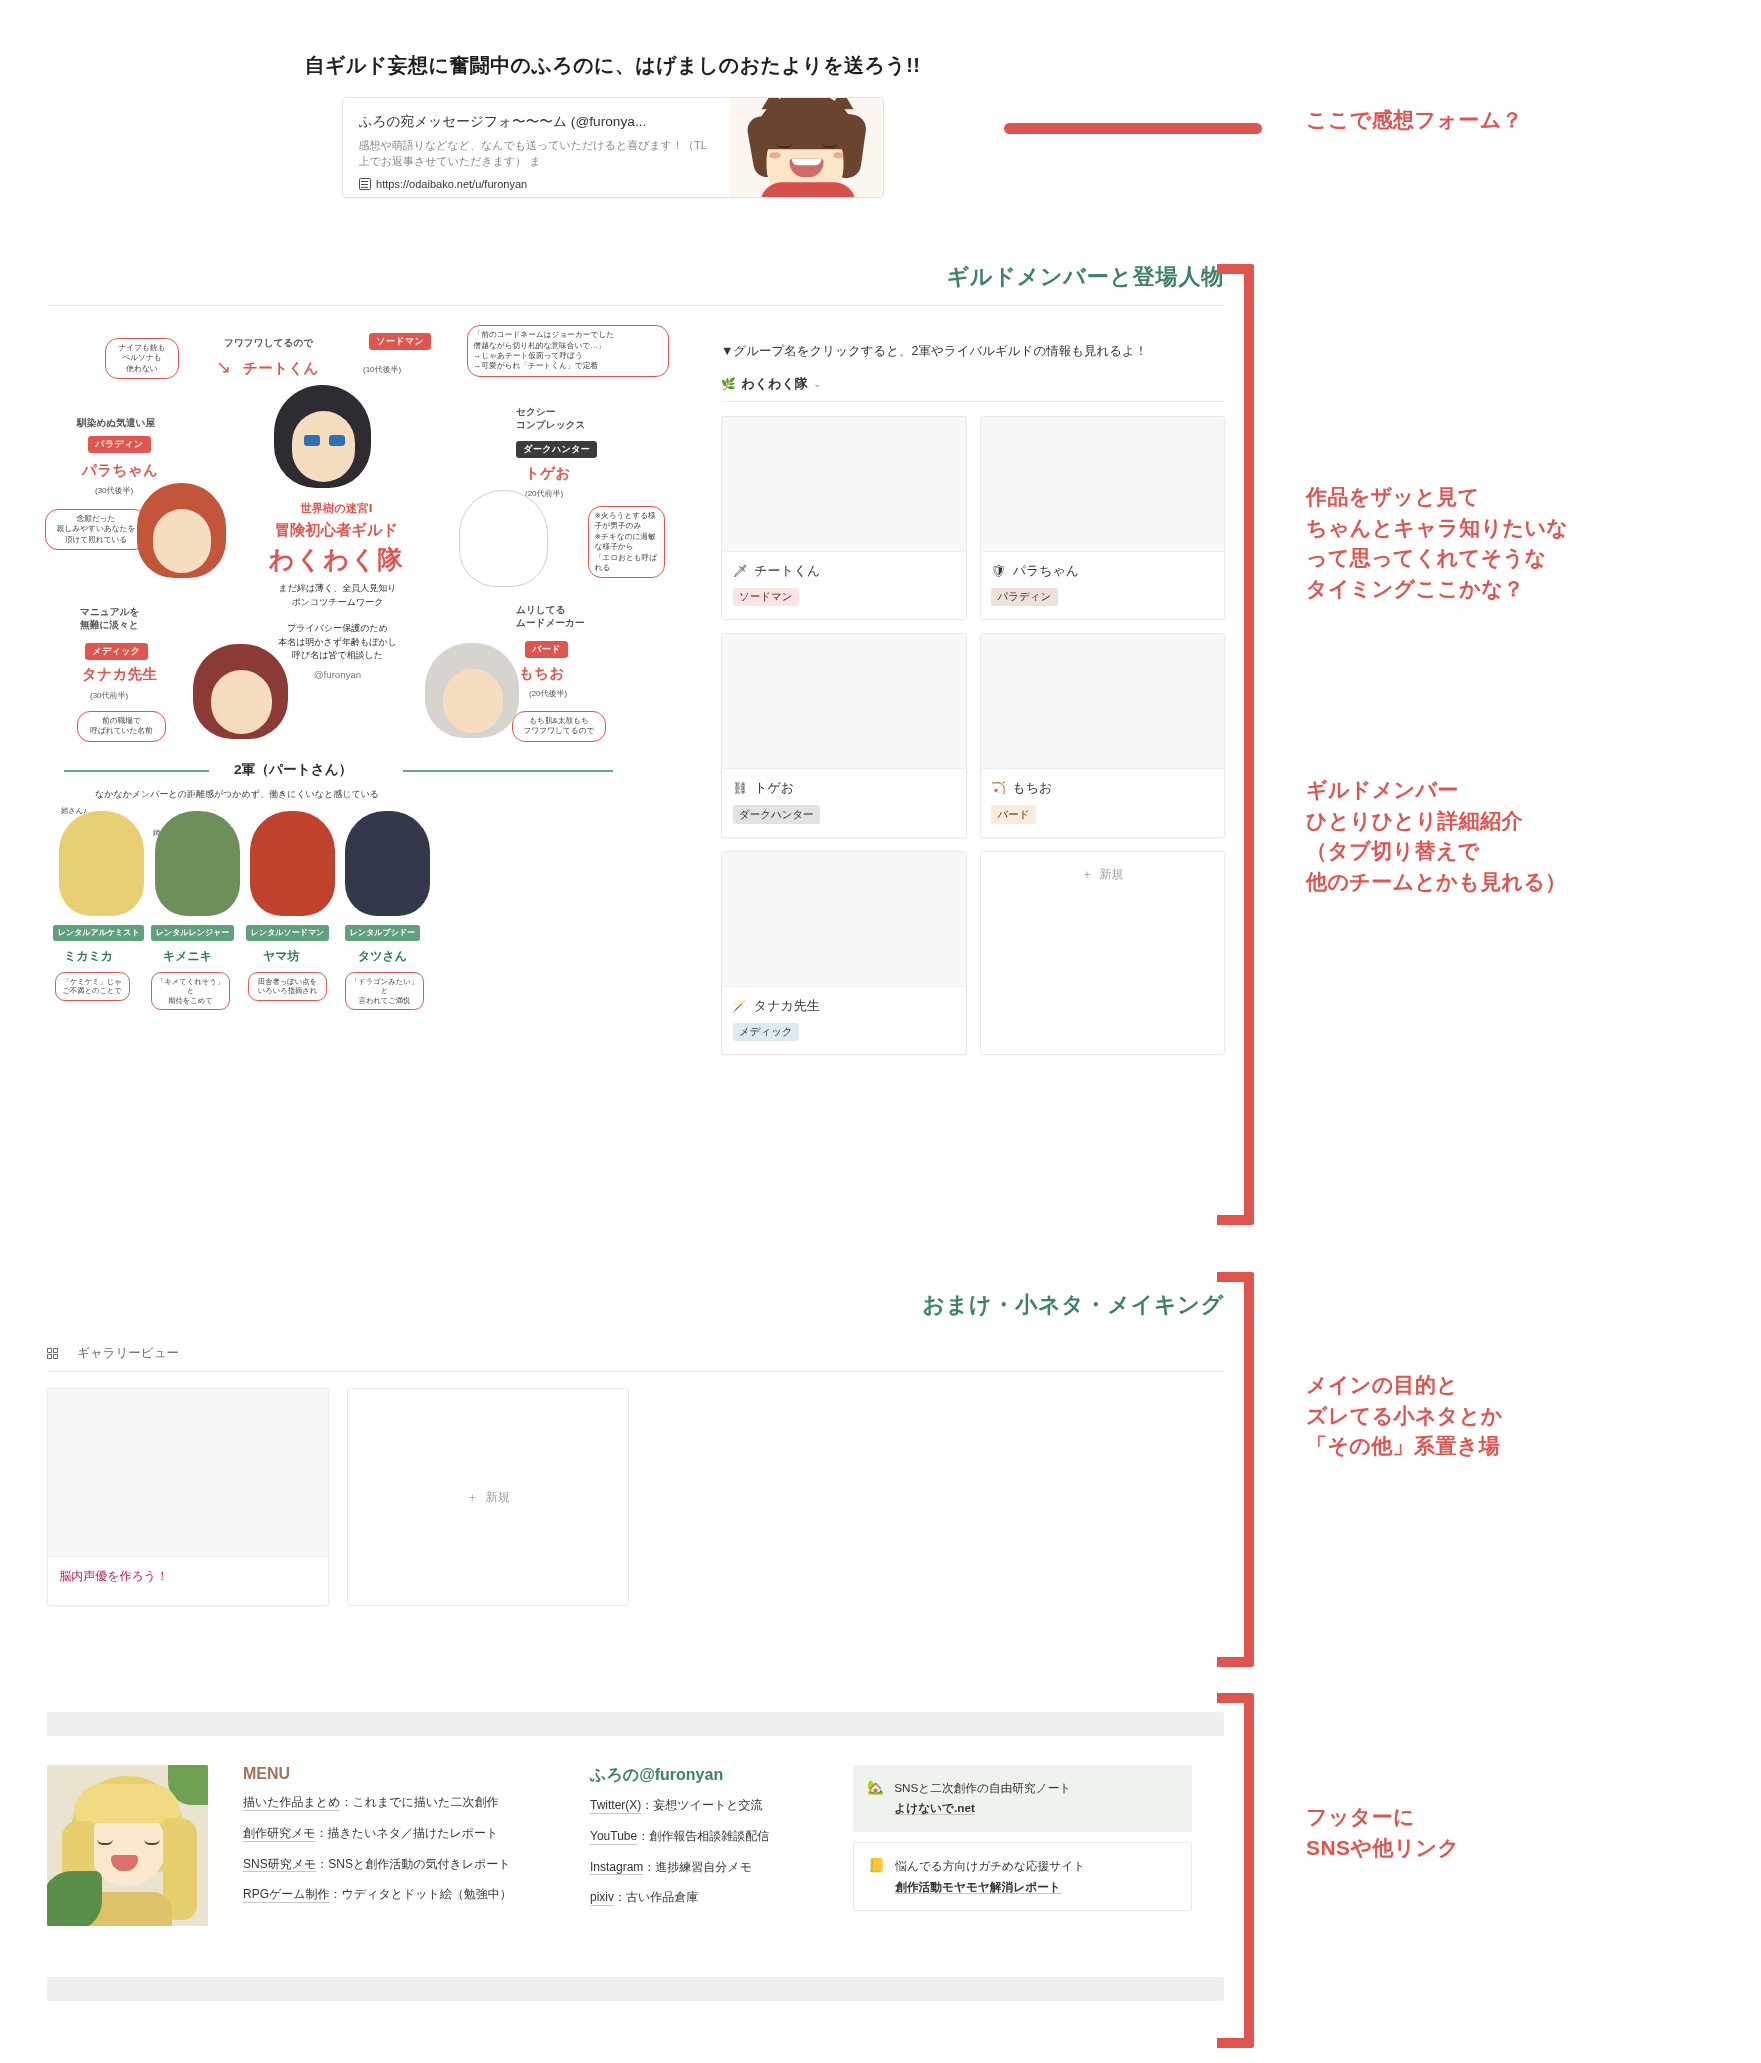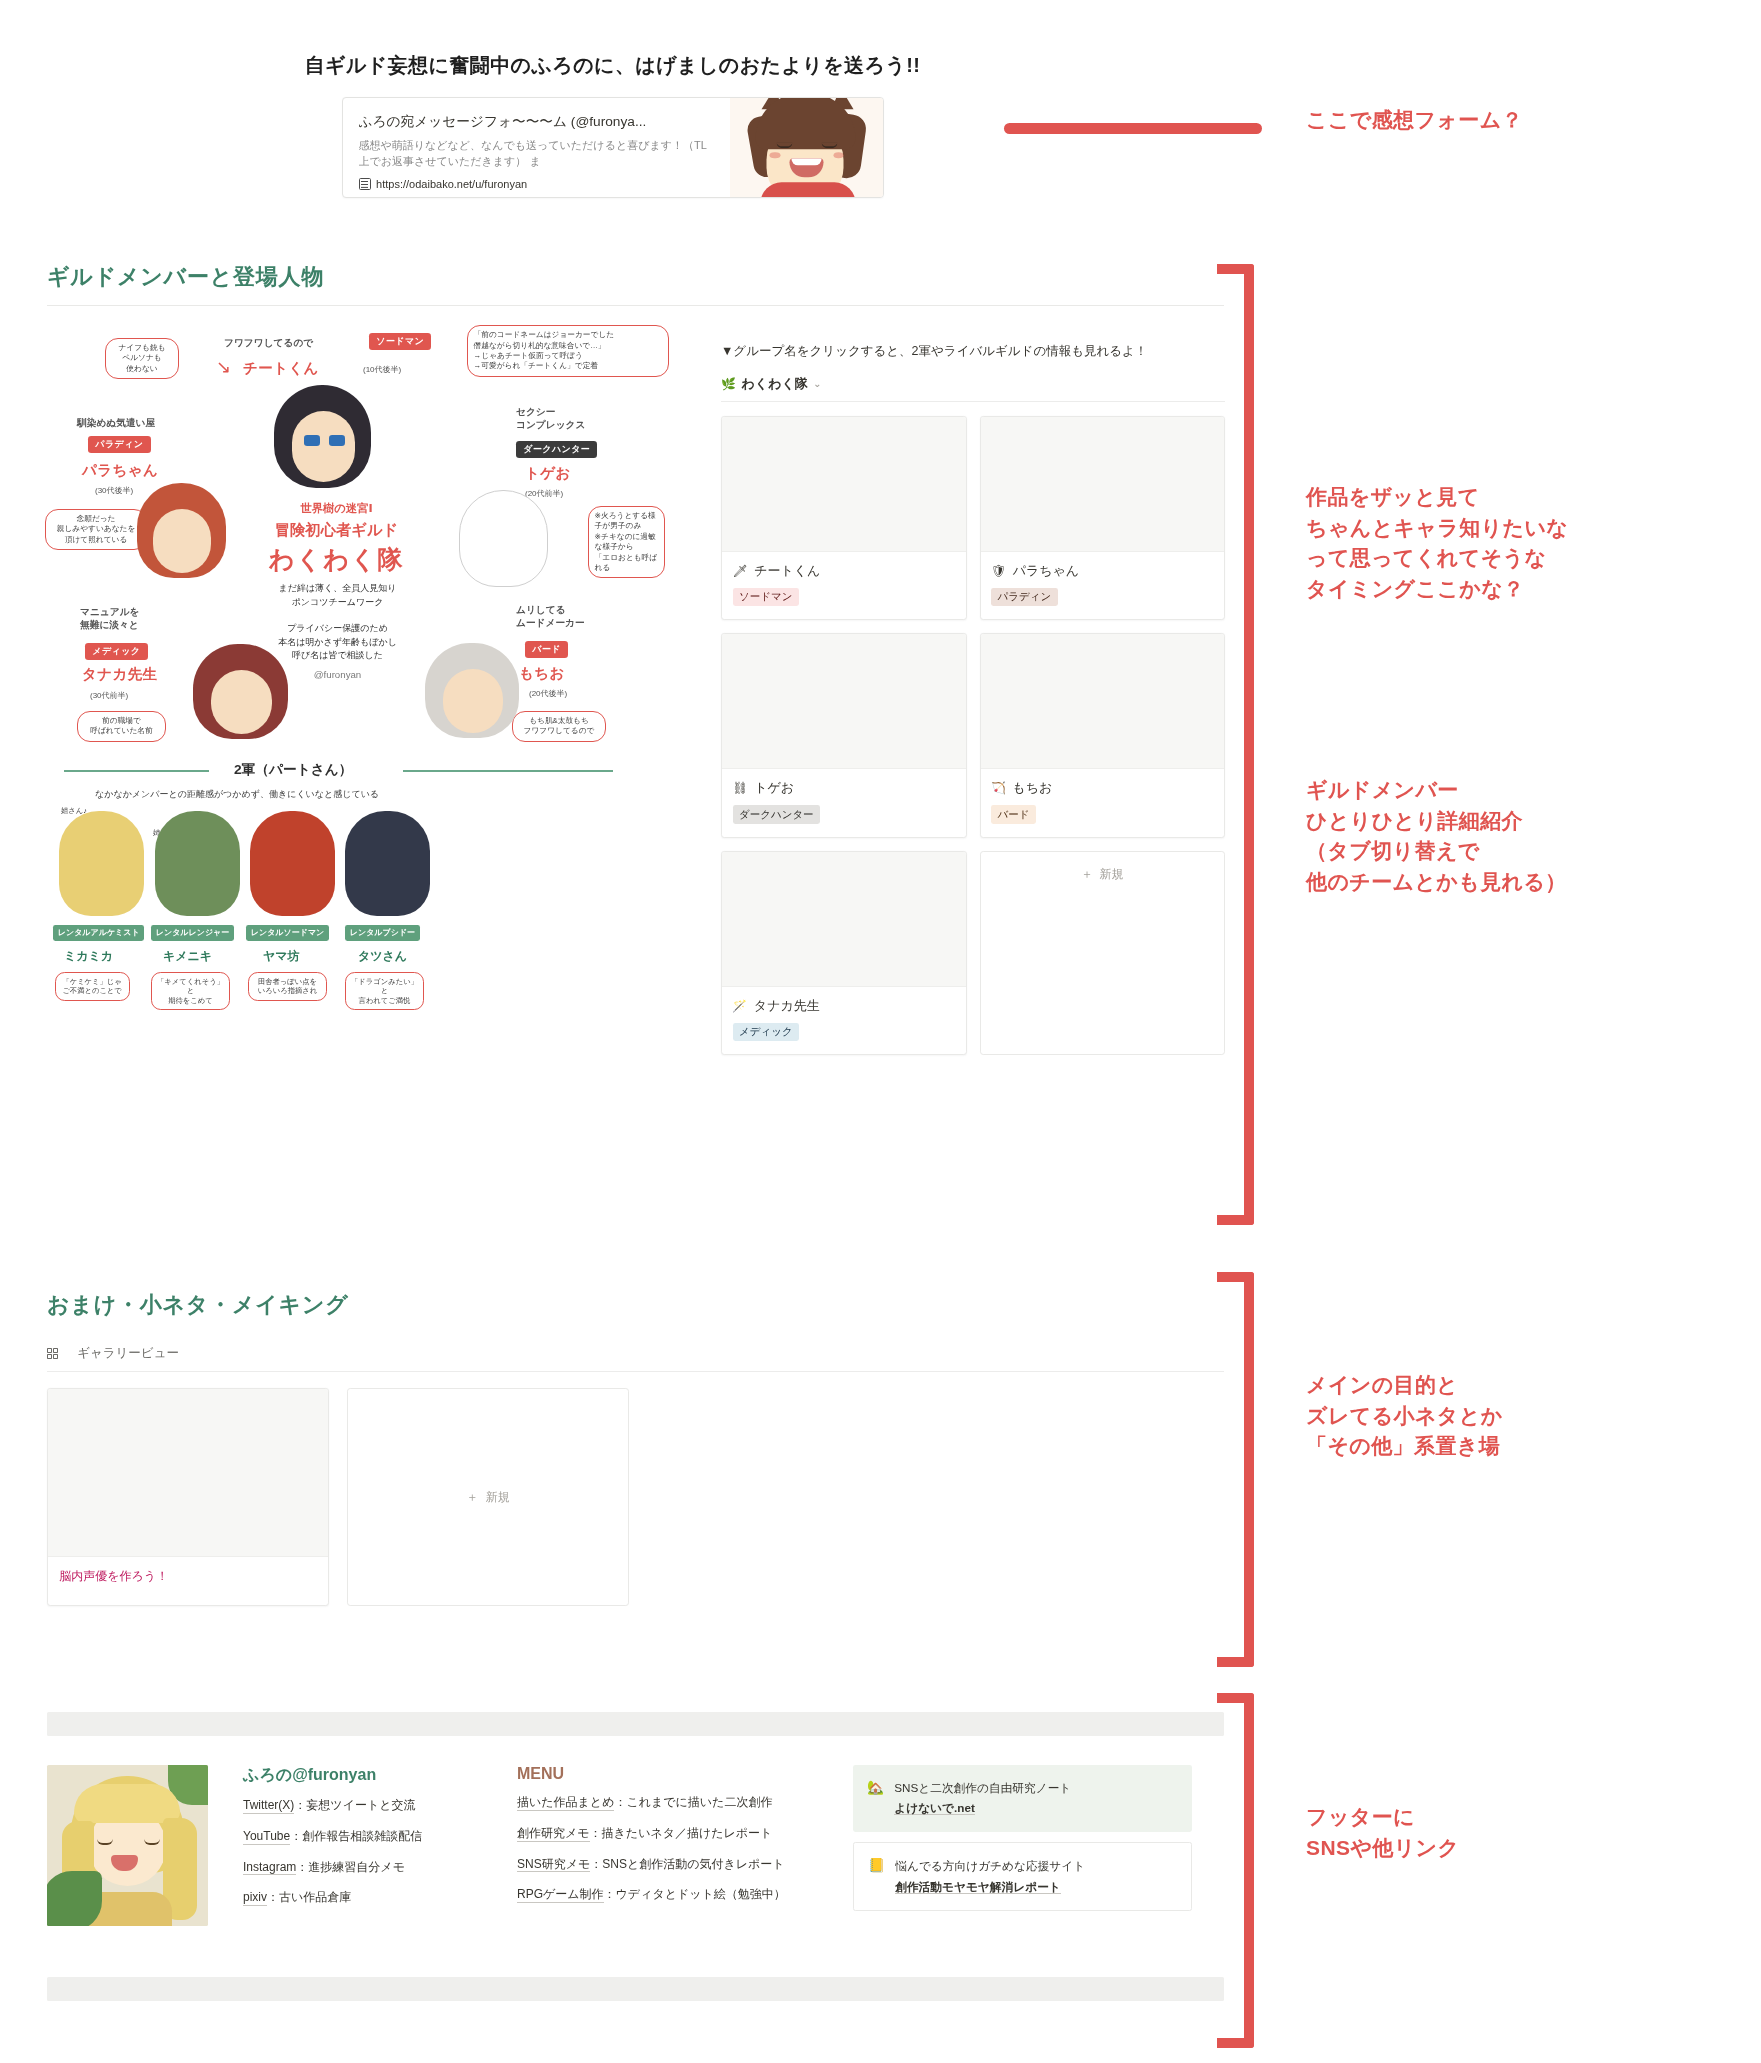--- a/index.html
+++ b/index.html
@@ -144,21 +144,21 @@
   }
   .bracket {
     position: absolute;
     border: 10.5px solid #e05450;
     border-left: none;
     border-radius: 0 3.2px 3.2px 0;
     width: 37px;
   }
 
   
-  .section { position: absolute; }
+  .section { position: absolute; text-align: right; }
   .sec-title {
     font-size: 22px;
     font-weight: bold;
     color: #3d8168;
     letter-spacing: 0.8px;
   }
   .hr-line {
     border-top: 0.8px solid #e9e9e7;
     margin-top: 13px;
   }
@@ -680,49 +680,49 @@
       <div class="av-bangs"></div>
       <div class="av-side"></div>
       <div class="av-side2"></div>
       <div class="av-eye l"></div>
         <div class="av-eye r"></div>
       <div class="av-mouth"></div>
       <div class="av-body"></div>
       <div class="av-leaf"></div>
     </div>
 
+    <div class="f-col c2">
+      <div class="f-head brown">MENU</div>
+      <div class="f-item">
+        <span class="u">描いた作品まとめ</span><span>：これまでに描いた二次創作</span>
+      </div>
+      <div class="f-item">
+        <span class="u">創作研究メモ</span><span>：描きたいネタ／描けたレポート</span>
+      </div>
+      <div class="f-item">
+        <span class="u">SNS研究メモ</span><span>：SNSと創作活動の気付きレポート</span>
+      </div>
+      <div class="f-item">
+        <span class="u">RPGゲーム制作</span><span>：ウディタとドット絵（勉強中）</span>
+      </div>
+    </div>
+
     <div class="f-col c1">
       <div class="f-head green">ふろの@furonyan</div>
       <div class="f-item">
         <span class="u">Twitter(X)</span><span>：妄想ツイートと交流</span>
       </div>
       <div class="f-item">
         <span class="u">YouTube</span><span>：創作報告相談雑談配信</span>
       </div>
       <div class="f-item">
         <span class="u">Instagram</span><span>：進捗練習自分メモ</span>
       </div>
       <div class="f-item">
         <span class="u">pixiv</span><span>：古い作品倉庫</span>
-      </div>
-    </div>
-
-    <div class="f-col c2">
-      <div class="f-head brown">MENU</div>
-      <div class="f-item">
-        <span class="u">描いた作品まとめ</span><span>：これまでに描いた二次創作</span>
-      </div>
-      <div class="f-item">
-        <span class="u">創作研究メモ</span><span>：描きたいネタ／描けたレポート</span>
-      </div>
-      <div class="f-item">
-        <span class="u">SNS研究メモ</span><span>：SNSと創作活動の気付きレポート</span>
-      </div>
-      <div class="f-item">
-        <span class="u">RPGゲーム制作</span><span>：ウディタとドット絵（勉強中）</span>
       </div>
     </div>
 
     <div class="f-links">
       <div class="f-link-card green">
         <span class="f-link-emoji">🏡</span>
         <span>
           <span>SNSと二次創作の自由研究ノート</span><br>
           <span class="f-link-strong">よけないで.net</span>
         </span>

